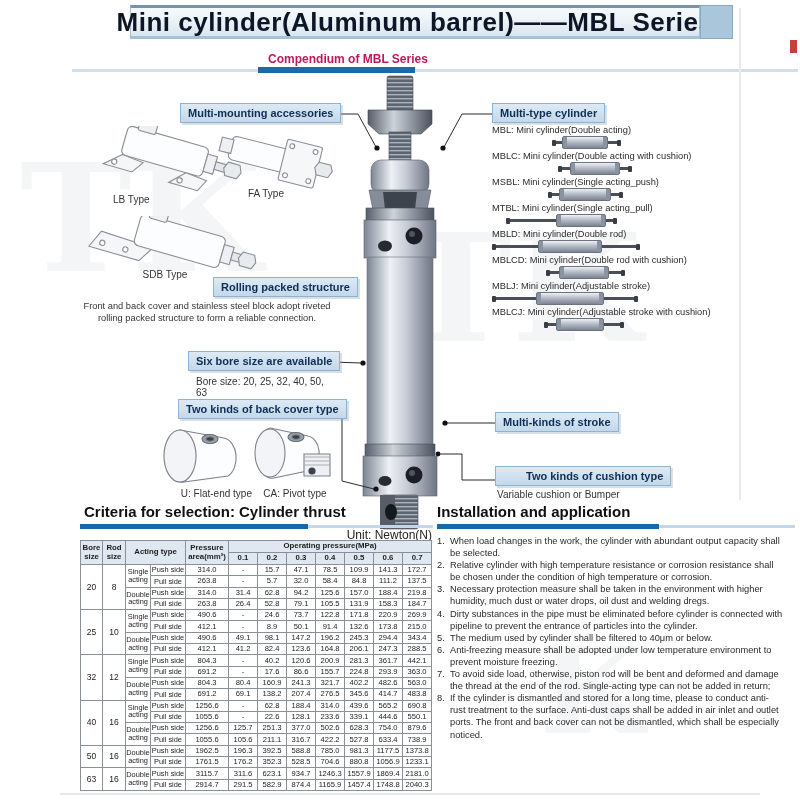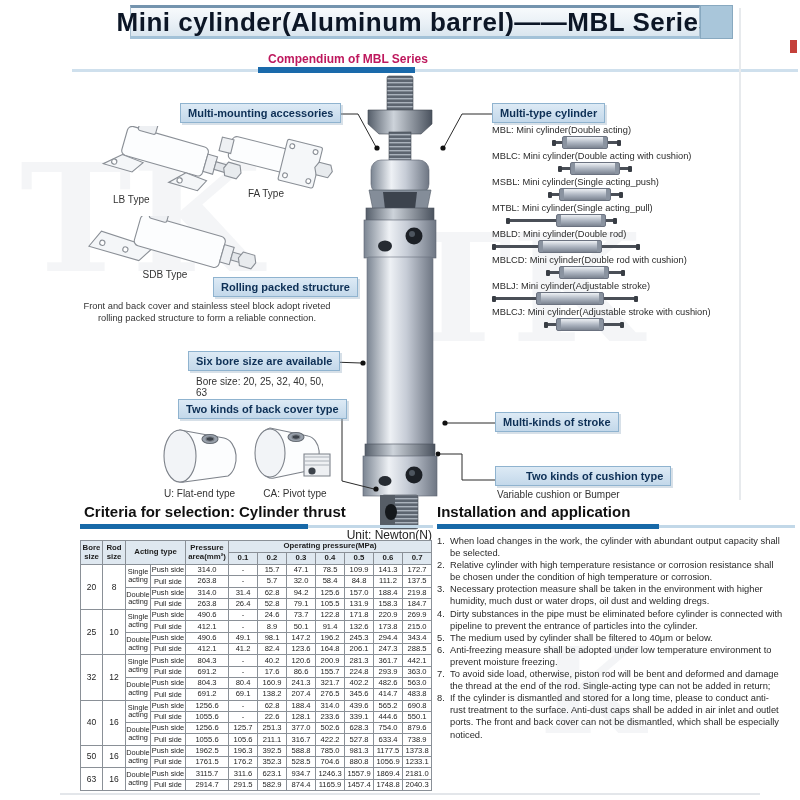--- a/index.html
+++ b/index.html
@@ -191,21 +191,21 @@
   <div class="abs box-label" style="left:178px;top:399px;">Two kinds of back cover type</div>
 
   <svg class="abs" style="left:158px;top:424px;" width="92" height="62" viewBox="0 0 92 62">
     <g stroke="#7d828a" stroke-width="1.1" fill="#fcfdfe">
       <path d="M22,6 L66,14 A14,20 0 0 1 70,52 L26,58 A16,26 0 0 1 22,6 Z"></path>
       <ellipse cx="22" cy="32" rx="16" ry="26" fill="#f2f4f7"></ellipse>
       <ellipse cx="52" cy="15" rx="8" ry="4.5" fill="#9aa2ad" stroke="#666c74"></ellipse>
       <ellipse cx="52" cy="15" rx="4" ry="2.2" fill="#3c424a"></ellipse>
     </g>
   </svg>
-  <div class="abs small-caption" style="left:164px;top:488px;width:88px;text-align:left;">U: Flat-end type</div>
+  <div class="abs small-caption" style="left:164px;top:488px;width:88px;text-align:right;">U: Flat-end type</div>
 
   <svg class="abs" style="left:252px;top:424px;" width="90" height="66" viewBox="0 0 90 66">
     <g stroke="#7d828a" stroke-width="1.1" fill="#fcfdfe">
       <path d="M18,4 L56,12 A13,18 0 0 1 60,46 L22,54 A15,24 0 0 1 18,4 Z"></path>
       <ellipse cx="18" cy="29" rx="15" ry="24" fill="#f2f4f7"></ellipse>
       <ellipse cx="44" cy="13" rx="8" ry="4.5" fill="#9aa2ad" stroke="#666c74"></ellipse>
       <ellipse cx="44" cy="13" rx="4" ry="2.2" fill="#3c424a"></ellipse>
       <path d="M52,30 h26 v22 h-26 z" fill="#eef0f3"></path>
       <path d="M52,33 h26 M52,37 h26 M52,41 h26" stroke="#aab0b8"></path>
       <circle cx="60" cy="47" r="3.6" fill="#3c424a" stroke="none"></circle>

